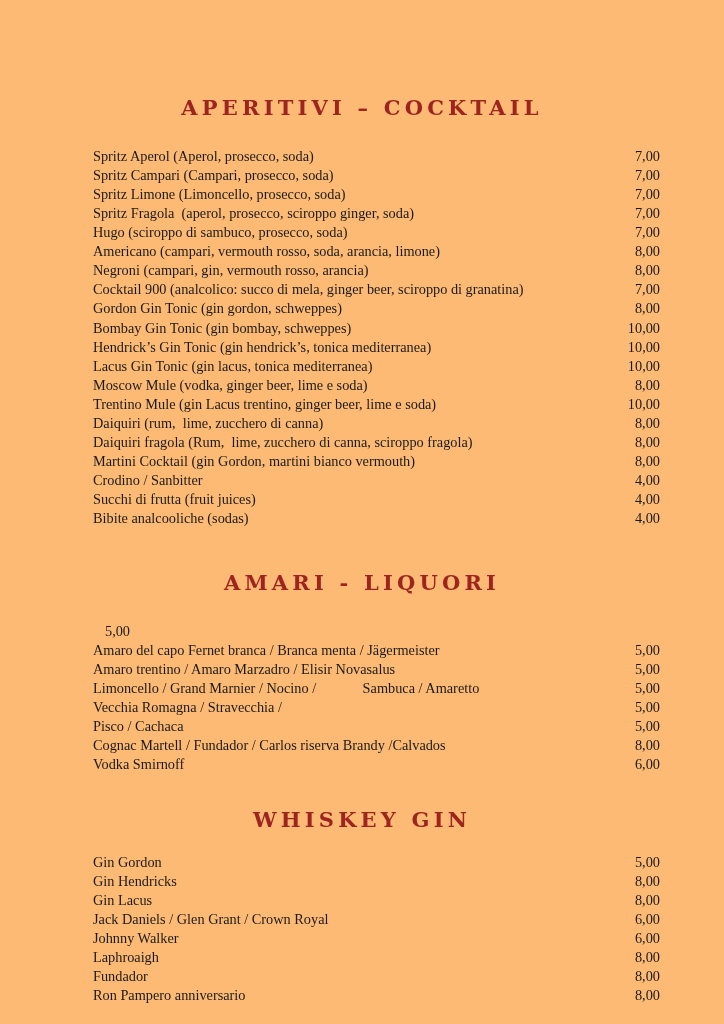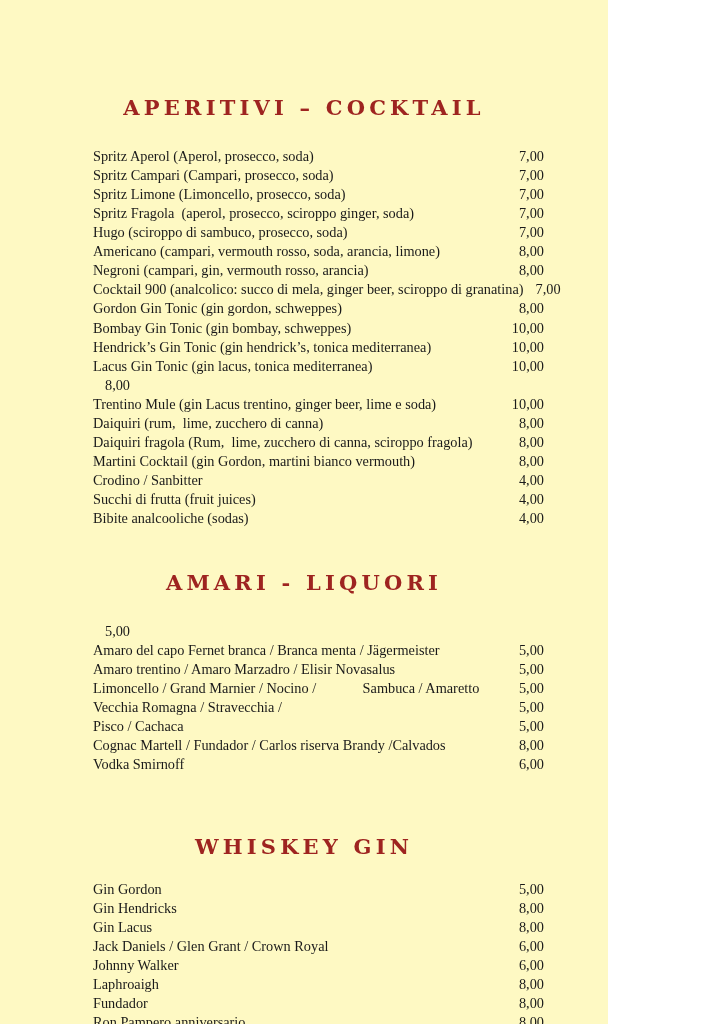--- a/index.html
+++ b/index.html
@@ -9,23 +9,23 @@
   }
   body {
     width: 724px;
     height: 1024px;
     font-family: "Liberation Serif", "DejaVu Serif", serif;
     color: #1a1a1a;
     overflow: hidden;
   }
   .page {
     position: relative;
-    width: 608px;
+    width: 724px;
     height: 1024px;
-    background: #fef9c3;
+    background: #fdba74;
     box-sizing: border-box;
   }
   .menu {
     padding-top: 96px;
   }
   .section {
     margin: 0;
   }
   .section-heading {
     text-align: center;
@@ -61,21 +61,21 @@
     flex: 0 0 auto;
     text-align: right;
     white-space: pre;
     padding-left: 12px;
   }
 
   
   .sec-aperitivi .items { margin-top: 28px; }
   .sec-amari .section-heading { margin-top: 43px; }
   .sec-amari .items { margin-top: 28px; line-height: 19.1px; }
-  .sec-whiskey .section-heading { margin-top: 60px; }
+  .sec-whiskey .section-heading { margin-top: 33px; }
   .sec-whiskey .items { margin-top: 22px; line-height: 21.4px; }
 </style>
 </head>
 <body>
 
 <div class="page">
   <div class="menu">
 
     <section class="section sec-aperitivi">
       <h2 class="section-heading">APERITIVI – COCKTAIL</h2>
@@ -122,20 +122,21 @@
         </li>
         <li class="item">
           <span class="item-name">Hendrick’s Gin Tonic (gin hendrick’s, tonica mediterranea)</span>
           <span class="item-price">10,00</span>
         </li>
         <li class="item">
           <span class="item-name">Lacus Gin Tonic (gin lacus, tonica mediterranea)</span>
           <span class="item-price">10,00</span>
         </li>
         <li class="item">
+          <span class="item-name">Moscow Mule (vodka, ginger beer, lime e soda)</span>
           <span class="item-price">8,00</span>
         </li>
         <li class="item">
           <span class="item-name">Trentino Mule (gin Lacus trentino, ginger beer, lime e soda)</span>
           <span class="item-price">10,00</span>
         </li>
         <li class="item">
           <span class="item-name">Daiquiri (rum,  lime, zucchero di canna)</span>
           <span class="item-price">8,00</span>
         </li>

